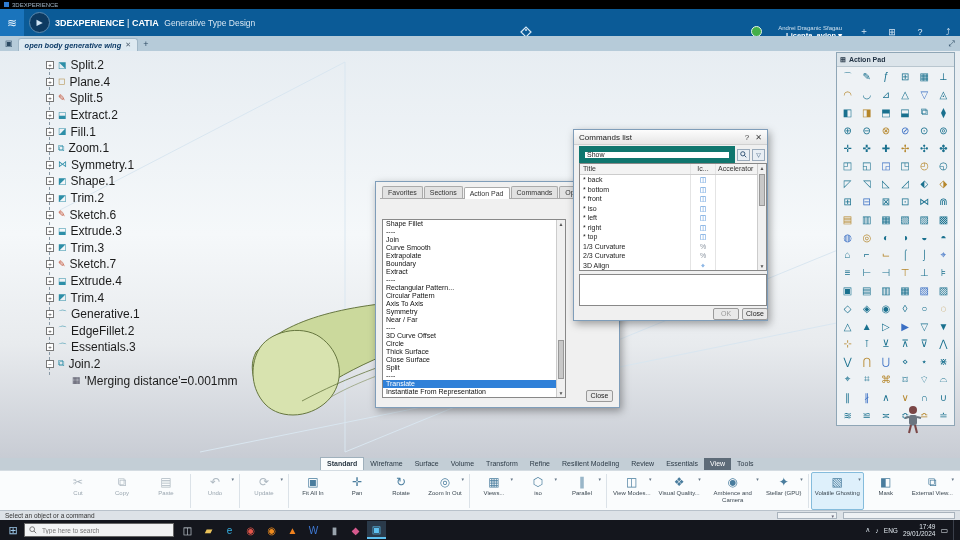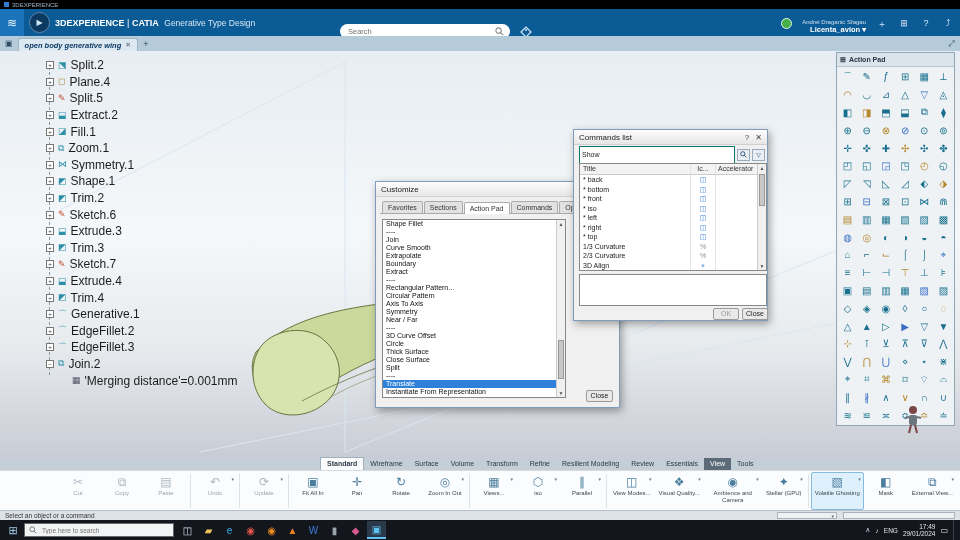--- a/index.html
+++ b/index.html
@@ -16,21 +16,21 @@
         font-size:12px;color:#eaf4fc;}
   .compass{width:19px;height:19px;border-radius:50%;background:#0d3a61;border:1px solid #5d89ad;margin:0 5px;
            display:flex;align-items:center;justify-content:center;color:#cfe4f4;font-size:8px;}
   .htitle{font-size:9px;white-space:nowrap;}
   .htitle .b{font-weight:bold;}
   .htitle .wb{font-weight:normal;color:#d7e6f2;margin-left:3px;font-size:8.5px;}
   .search{position:absolute;left:340px;top:15px;width:170px;height:15px;background:#fff;border-radius:8px;
           display:flex;align-items:center;padding:0 6px;box-sizing:border-box;}
   .search input{border:none;outline:none;flex:1;font-size:7.5px;color:#444;background:transparent;min-width:0;}
   .tagbtn{position:absolute;left:518px;top:16px;width:15px;height:14px;display:flex;align-items:center;justify-content:center;}
-  .hright{position:absolute;right:6px;top:9px;height:27px;display:flex;gap:10px;}
+  .hright{position:absolute;right:6px;top:9px;height:27px;display:flex;align-items:center;gap:16px;}
   .status-dot{width:9px;height:9px;border-radius:50%;background:#45b04a;border:1px solid #e8f4e8;}
   .utext{text-align:right;line-height:8px;}
   .utext .l1{font-size:6px;color:#cfe0ee;}
   .utext .l2{font-size:7.5px;font-weight:bold;}
   .hic{font-size:9px;color:#dce9f4;width:12px;text-align:center;}
   
   .tabbar{position:absolute;top:36px;left:0;width:100%;height:15px;background:#b6cbd9;display:flex;
           align-items:center;gap:5px;padding:0 5px;box-sizing:border-box;}
   .tb-winic{color:#2c4a63;font-size:8px;}
   .tab{height:13px;margin-top:2px;background:#dde9f1;border:1px solid #9fb6c6;border-bottom:none;
@@ -79,21 +79,21 @@
   .lbi.sel{background:#2f80d8;color:#fff;}
   .vsb{position:absolute;right:0;top:0;width:9px;height:100%;background:#f0f0f0;border-left:1px solid #ccc;box-sizing:border-box;}
   .vsb .a{height:8px;font-size:5px;text-align:center;color:#555;line-height:8px;}
   .vsb .ad{position:absolute;bottom:0;width:100%;}
   .vsb .thumb{position:absolute;left:1px;width:6px;background:#c8c8c8;border:1px solid #999;box-sizing:border-box;}
   .btn{position:absolute;font-size:7px;height:12px;line-height:10px;text-align:center;background:#e9e9e9;
        border:1px solid #9a9a9a;border-radius:2px;color:#222;box-sizing:border-box;}
   #cust-close{right:6px;bottom:5px;width:27px;}
   #commands{left:573px;top:78px;width:195px;height:192px;z-index:6;}
   .filter{position:absolute;left:5px;top:19px;width:186px;height:11px;display:flex;gap:2px;align-items:center;}
-  .filter input{flex:1;height:18px;border:1px solid #0f766e;font-size:7px;padding:0 2px;box-sizing:border-box;color:#222;min-width:0;}
+  .filter input{flex:1;height:18px;border:6px solid #0f766e;font-size:7px;padding:0 2px;box-sizing:border-box;color:#222;min-width:0;}
   .fbtn{width:11px;height:10px;border:1px solid #9ab;background:#e8eef4;display:flex;align-items:center;
         justify-content:center;font-size:6px;color:#357;}
   .ctable{position:absolute;left:5px;top:33px;width:186px;height:106px;background:#fff;border:1px solid #888;overflow:hidden;}
   .chead,.crow{display:flex;font-size:7px;height:9.5px;line-height:9.5px;}
   .chead{background:#f3f3f3;border-bottom:1px solid #ccc;color:#333;height:10px;}
   .c-title{flex:1;padding-left:3px;border-right:1px solid #e4e4e4;white-space:nowrap;overflow:hidden;}
   .c-ic{width:24px;text-align:center;border-right:1px solid #e4e4e4;}
   .c-acc{width:48px;padding-left:2px;}
   .cdesc{position:absolute;left:5px;top:144px;width:186px;height:30px;background:#fff;border:1px solid #888;}
   #cmd-ok{left:139px;top:178px;width:26px;color:#999;}
@@ -155,27 +155,20 @@
       </div>
     <div class="compass">
         <span>▶</span>
       </div>
     <div class="htitle">
       <span class="b">3DEXPERIENCE</span>
       <span>|</span>
       <span class="b">CATIA</span>
       <span class="wb">Generative Type Design</span>
     </div>
-    <div class="search">
-      <input placeholder="Search" style="">
-      <svg width="9" height="9" viewBox="0 0 10 10">
-        <circle cx="4" cy="4" r="3" fill="none" stroke="#888" stroke-width="1.2"></circle>
-        <line x1="6.2" y1="6.2" x2="9" y2="9" stroke="#888" stroke-width="1.2"></line>
-      </svg>
-    </div>
     <span class="tagbtn">
       <svg width="12" height="12" viewBox="0 0 12 12">
         <path d="M1,6 L6,1 L11,6 L6,11 Z" fill="none" stroke="#d8e8f4" stroke-width="1.2"></path>
         <circle cx="6" cy="4" r="1" fill="#d8e8f4"></circle>
       </svg>
     </span>
     <div class="hright">
       <span class="status-dot"></span>
       <div class="utext">
         <div class="l1">Andrei Draganic Sfagau</div>
@@ -292,21 +285,21 @@
           <span class="tlb">Generative.1</span>
         </div>
         <div class="trow">
           <span class="texp">+</span>
           <span class="tic" style="color: rgb(46, 143, 168);">⌒</span>
           <span class="tlb">EdgeFillet.2</span>
         </div>
         <div class="trow">
           <span class="texp">+</span>
           <span class="tic" style="color: rgb(46, 143, 168);">⌒</span>
-          <span class="tlb">EdgeFillet.3</span>
+          <span class="tlb">Essentials.3</span>
         </div>
         <div class="trow">
           <span class="texp">−</span>
           <span class="tic" style="color: rgb(46, 143, 168);">⧉</span>
           <span class="tlb">Join.2</span>
         </div>
         <div class="trow tchild">
           <span class="tic" style="color: rgb(85, 85, 102);">▦</span>
           <span class="tlb">'Merging distance'=0.001mm</span>
         </div>
@@ -446,26 +439,20 @@
         <circle cx="15" cy="7" r="4" fill="#7a4646"></circle>
         <rect x="11" y="12" width="8" height="10" rx="2" fill="#6b7580"></rect>
         <line x1="7" y1="15" x2="11" y2="14" stroke="#6b7580" stroke-width="2"></line>
         <line x1="23" y1="15" x2="19" y2="14" stroke="#6b7580" stroke-width="2"></line>
         <line x1="13" y1="22" x2="11" y2="30" stroke="#7a4646" stroke-width="2"></line>
         <line x1="17" y1="22" x2="19" y2="30" stroke="#7a4646" stroke-width="2"></line>
       </svg>
     </div>
 
     <div class="dialog" id="customize">
-      <div class="dlg-title">
-        <span>Customize</span>
-        <span class="dlg-btns">
-            <span class="dlg-ic">✕</span>
-          </span>
-      </div>
       <div class="dtabs">
           <div class="dtab">Favorites</div>
           <div class="dtab">Sections</div>
           <div class="dtab on">Action Pad</div>
           <div class="dtab">Commands</div>
           <div class="dtab">Options</div>
         </div>
       <div class="lbox">
         <div class="lbi">Shape Fillet</div>
           <div class="lbi">----</div>

